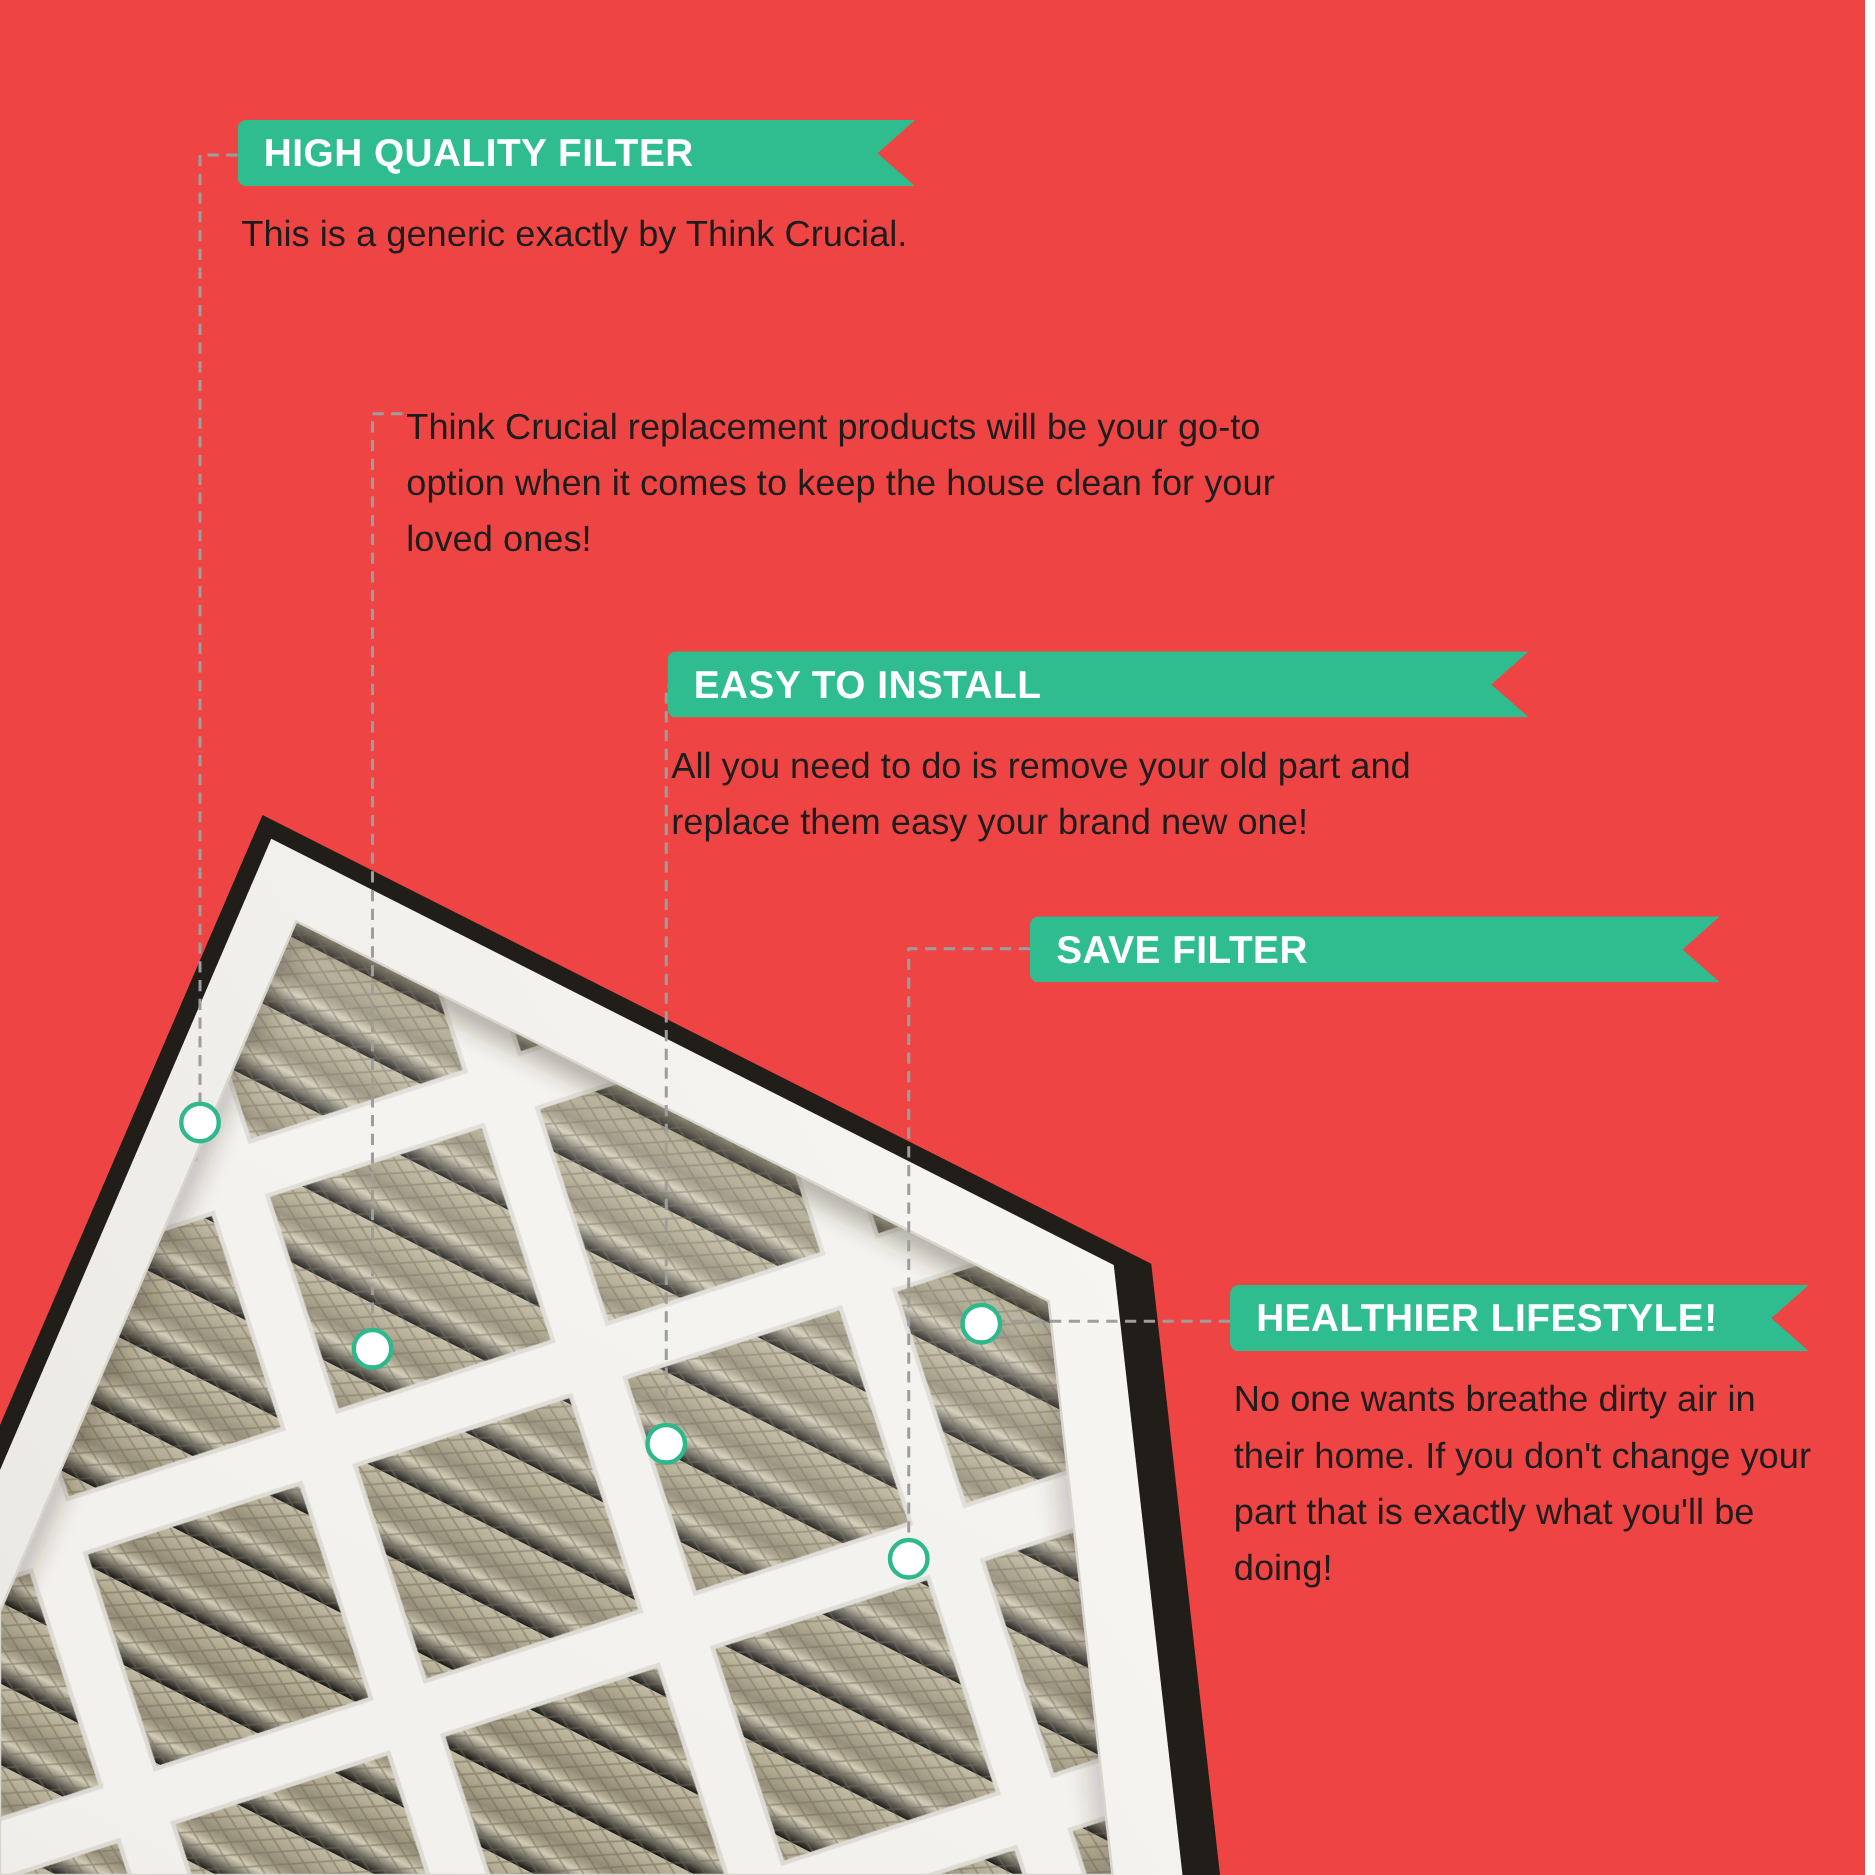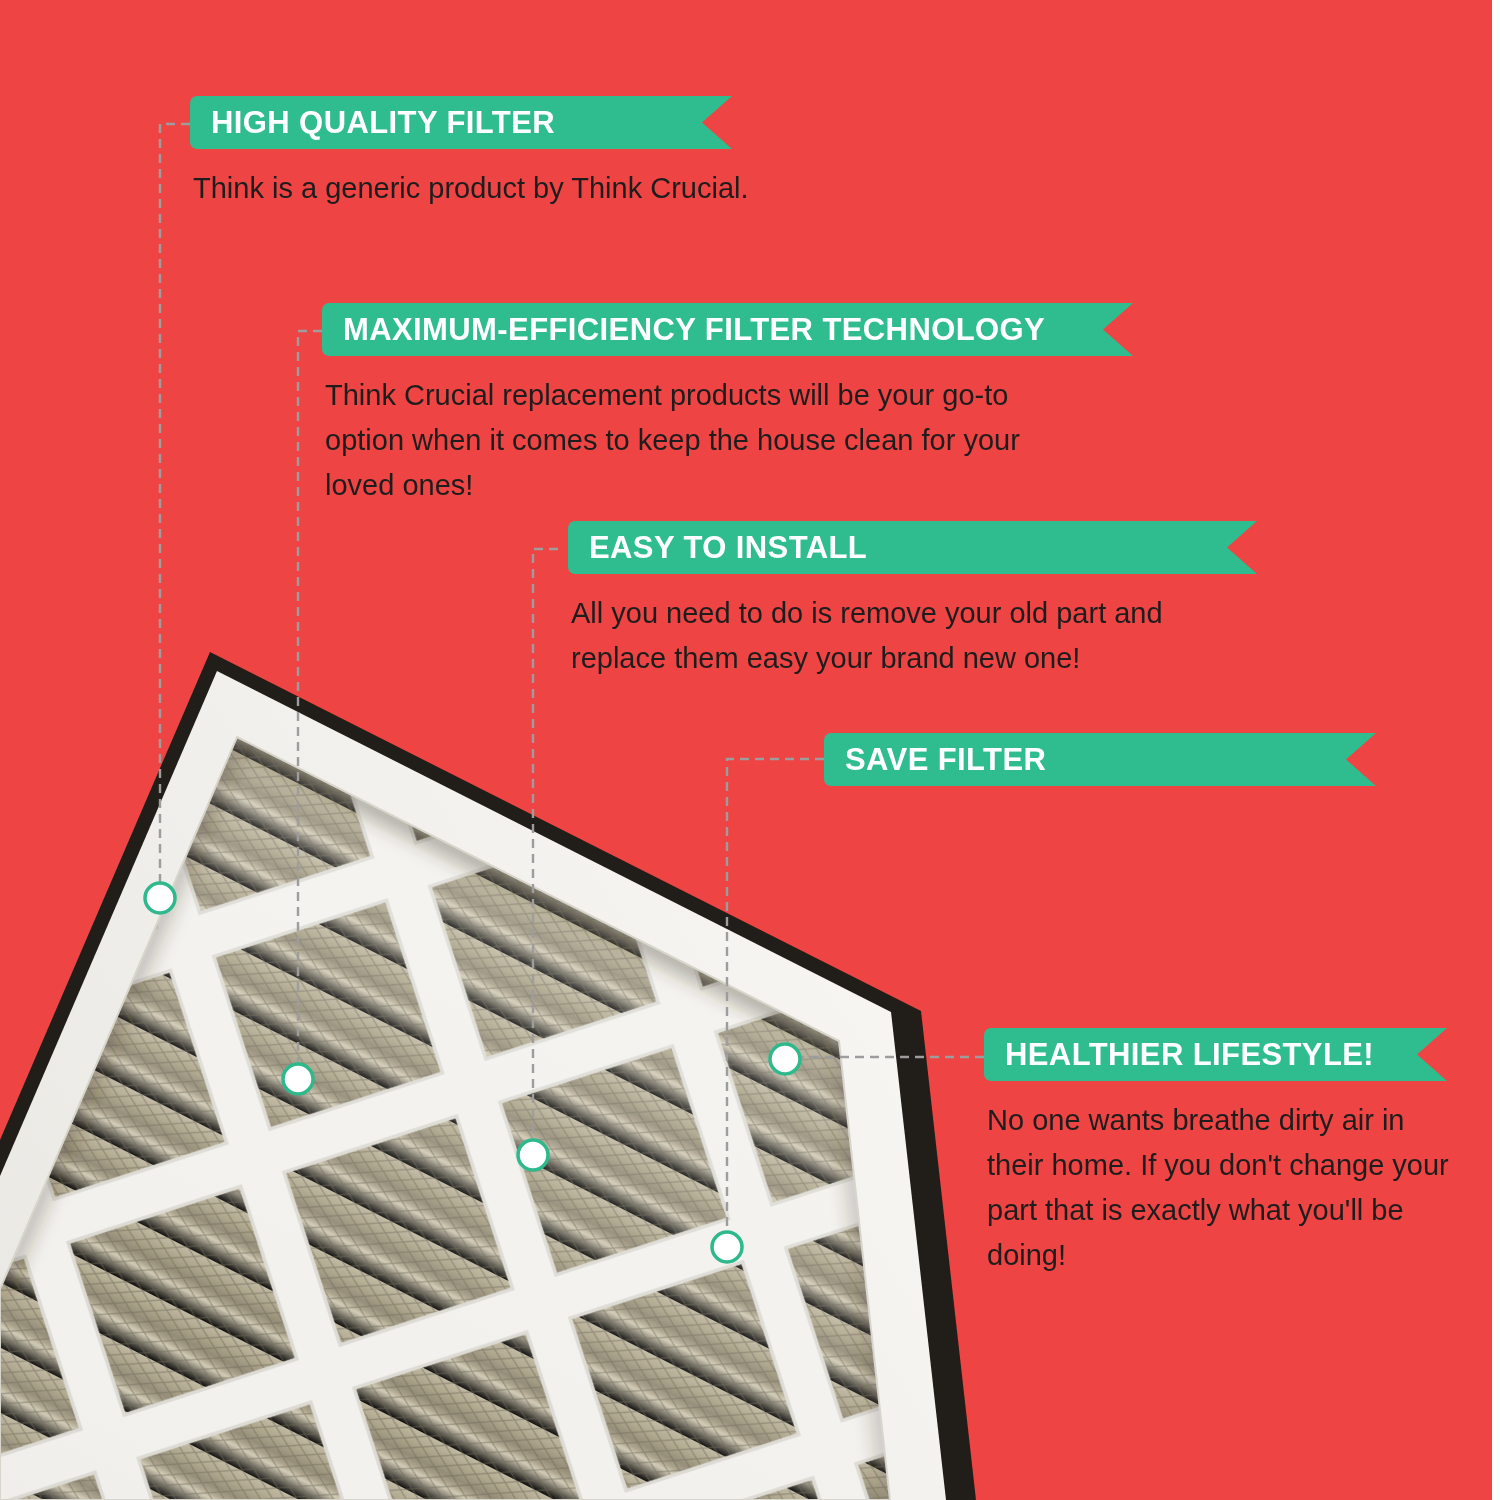--- a/index.html
+++ b/index.html
@@ -16,21 +16,21 @@
   .ribbon-text{
     display:block;color:#ffffff;font-weight:700;font-size:31px;line-height:53px;
     letter-spacing:.4px;padding-left:21px;white-space:nowrap;
   }
   .callout-body{
     margin:17px 0 0 3px;color:#1d1d1d;font-size:29px;line-height:45px;
     white-space:pre-line;
   }
   .c1{left:190px;top:96px}  .c1 .ribbon{width:542px}
   .c2{left:322px;top:303px} .c2 .ribbon{width:811px}
-  .c3{left:568px;top:521px} .c3 .ribbon{width:689px}
+  .c3{left:534px;top:521px} .c3 .ribbon{width:689px}
   .c4{left:824px;top:733px} .c4 .ribbon{width:552px}
   .c5{left:984px;top:1028px}.c5 .ribbon{width:463px}
 </style>
 </head>
 <body>
 
 <div class="canvas">
 
   <svg class="art" viewBox="0 0 1500 1500" aria-hidden="true">
     <defs>
@@ -107,27 +107,24 @@
       <circle cx="533" cy="1155" r="15"></circle>
       <circle cx="727" cy="1247" r="15"></circle>
       <circle cx="785" cy="1059" r="15"></circle>
     </g>
   </svg>
 
   <div class="callout c1">
     <div class="ribbon">
       <span class="ribbon-text">HIGH QUALITY FILTER</span>
     </div>
-    <div class="callout-body">Think is a generic product by Think Crucial.</div>
+    <div class="callout-body">This is a generic exactly by Think Crucial.</div>
   </div>
 
   <div class="callout c2">
-    <div class="ribbon">
-      <span class="ribbon-text">MAXIMUM-EFFICIENCY FILTER TECHNOLOGY</span>
-    </div>
     <div class="callout-body">Think Crucial replacement products will be your go-to
 option when it comes to keep the house clean for your
 loved ones!</div>
   </div>
 
   <div class="callout c3">
     <div class="ribbon">
       <span class="ribbon-text">EASY TO INSTALL</span>
     </div>
     <div class="callout-body">All you need to do is remove your old part and

